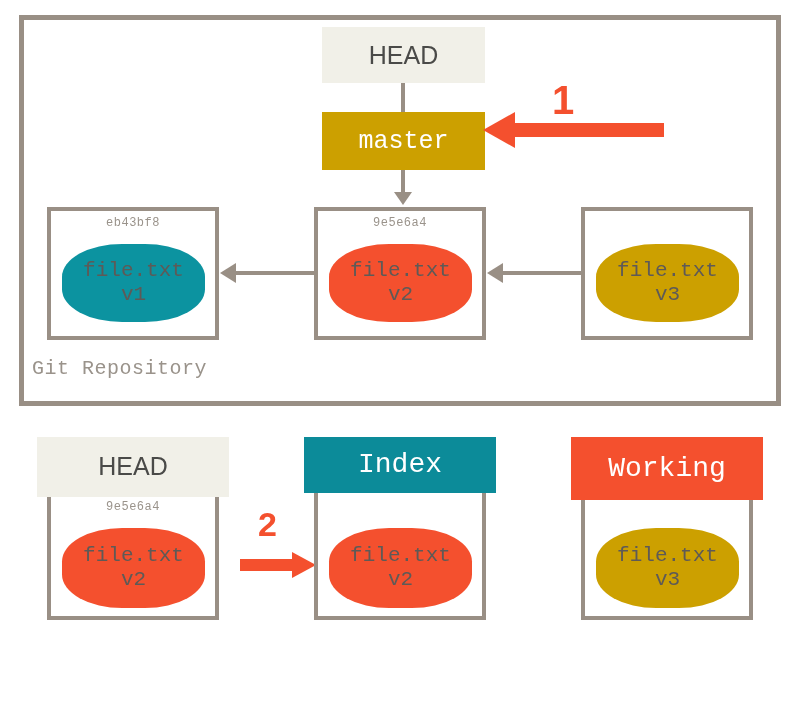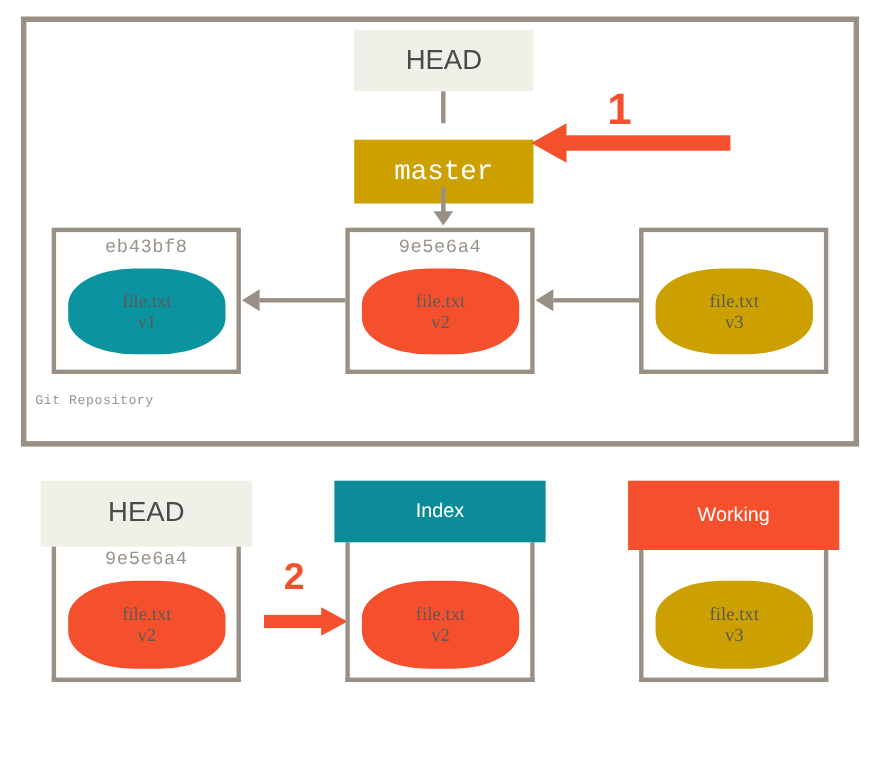--- a/index.html
+++ b/index.html
@@ -23,21 +23,21 @@
 
   
   .repo-frame {
     left: 19px; top: 15px;
     width: 762px; height: 391px;
     border: 5px solid #998F85;
     background: transparent;
   }
   .repo-label {
     left: 32px; top: 357px;
-    font-size: 12px;
+    font-size: 20px;
     color: #9A938B;
     letter-spacing: 0.5px;
     font-family: "Liberation Mono", "DejaVu Sans Mono", monospace;
     white-space: nowrap;
   }
 
   
   .head-box {
     background: #F1F0E8;
     display: flex;
@@ -56,21 +56,20 @@
   .branch-box {
     left: 322px; top: 112px;
     width: 163px; height: 58px;
     background: #CCA000;
     display: flex;
     align-items: center;
     justify-content: center;
     color: #FFFFFF;
     font-size: 25px;
     font-family: "Liberation Mono", "DejaVu Sans Mono", monospace;
-    margin-top: 15px;
   }
 
   
   .vline {
     background: #998F85;
     width: 4px;
   }
   .hline {
     background: #998F85;
     height: 4px;
@@ -97,40 +96,40 @@
     background: transparent;
   }
   .commit-frame.c1 { left: 47px; }
   .commit-frame.c2 { left: 314px; }
   .commit-frame.c3 { left: 581px; }
 
   .hash-label {
     top: 216px;
     width: 172px;
     text-align: center;
-    font-size: 17px;
+    font-size: 12px;
     color: #9A938B;
     font-family: "Liberation Mono", "DejaVu Sans Mono", monospace;
     letter-spacing: 0.5px;
   }
   .hash-label.c1 { left: 47px; }
   .hash-label.c2 { left: 314px; }
   .hash-label.c3 { left: 581px; }
 
   
   .blob {
     border-radius: 42%;
     display: flex;
     flex-direction: column;
     align-items: center;
     justify-content: center;
     color: #5E5A57;
-    font-size: 17px;
+    font-size: 21px;
     line-height: 1.12;
-    font-family: Liberation Serif, serif;
+    font-family: Liberation Mono, monospace;
   }
   .blob.teal   { background: #0C93A0; }
   .blob.red    { background: #F4502E; }
   .blob.gold   { background: #CCA000; }
 
   .blob-top {
     top: 244px;
     width: 143px;
     height: 78px;
   }
@@ -157,23 +156,23 @@
     border-bottom: 13px solid transparent;
     border-left: 24px solid #F4502E;
   }
 
   
   .area-header {
     display: flex;
     align-items: center;
     justify-content: center;
     text-align: center;
-    font-size: 18px;
+    font-size: 28px;
     line-height: 1.18;
-    font-family: Liberation Sans, sans-serif;
+    font-family: Liberation Mono, monospace;
   }
   .area-header.cream {
     background: #F1F0E8;
     color: #4A4A48;
     font-family: "Liberation Sans", "DejaVu Sans", sans-serif;
     font-size: 25px;
   }
   .area-header.teal { background: #0C8B99; color: #FFFFFF; }
   .area-header.red  { background: #F4502E; color: #FFFFFF; }
 

